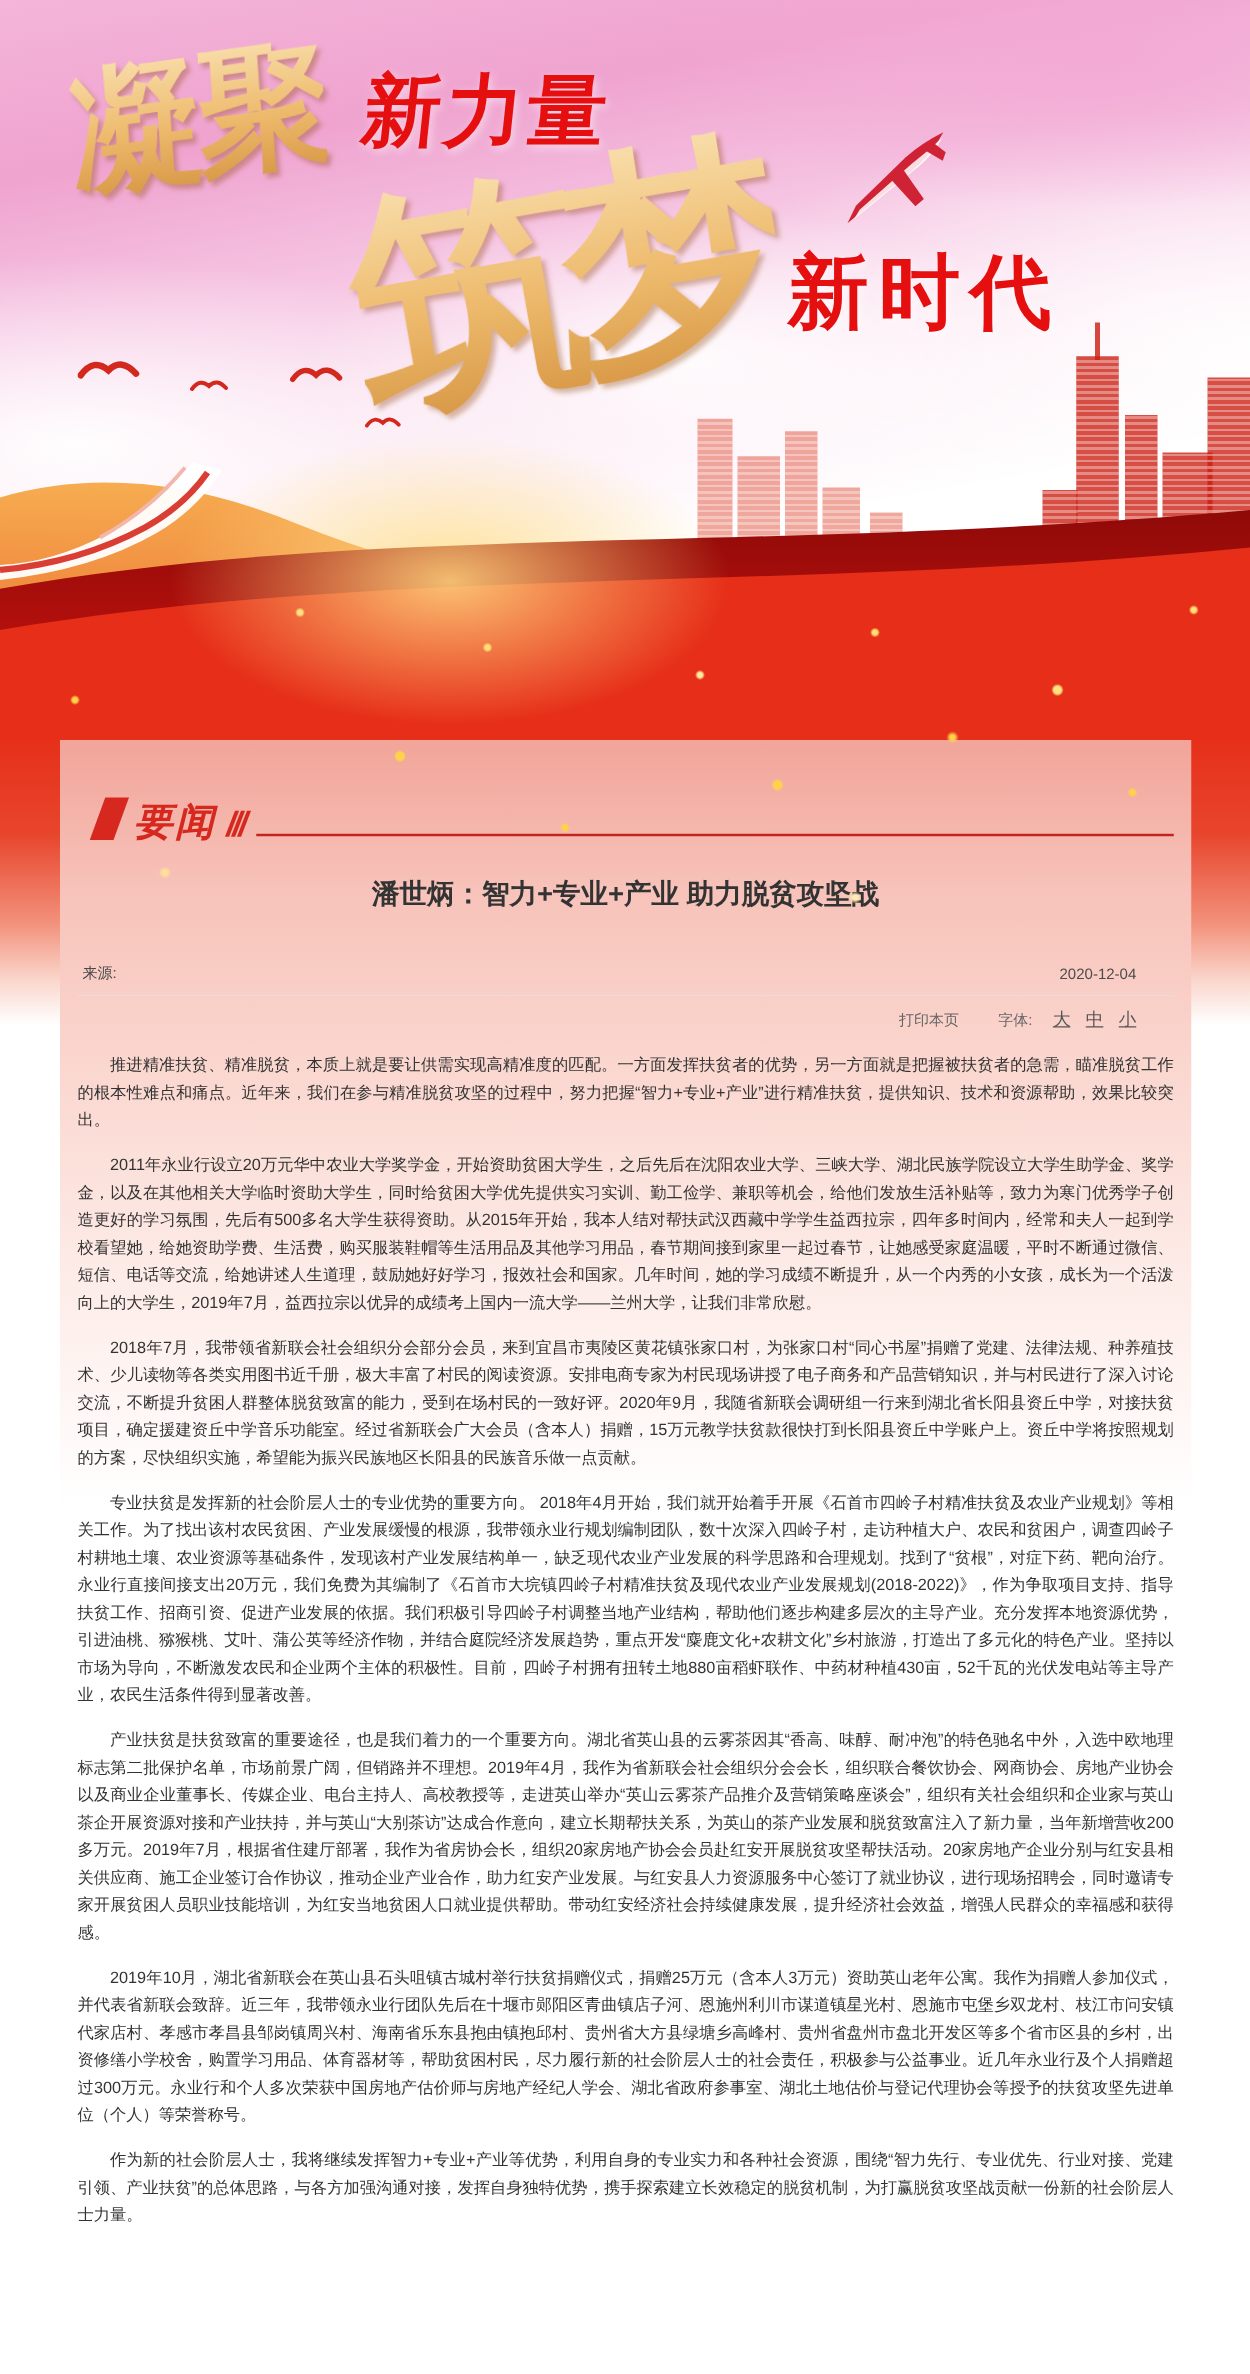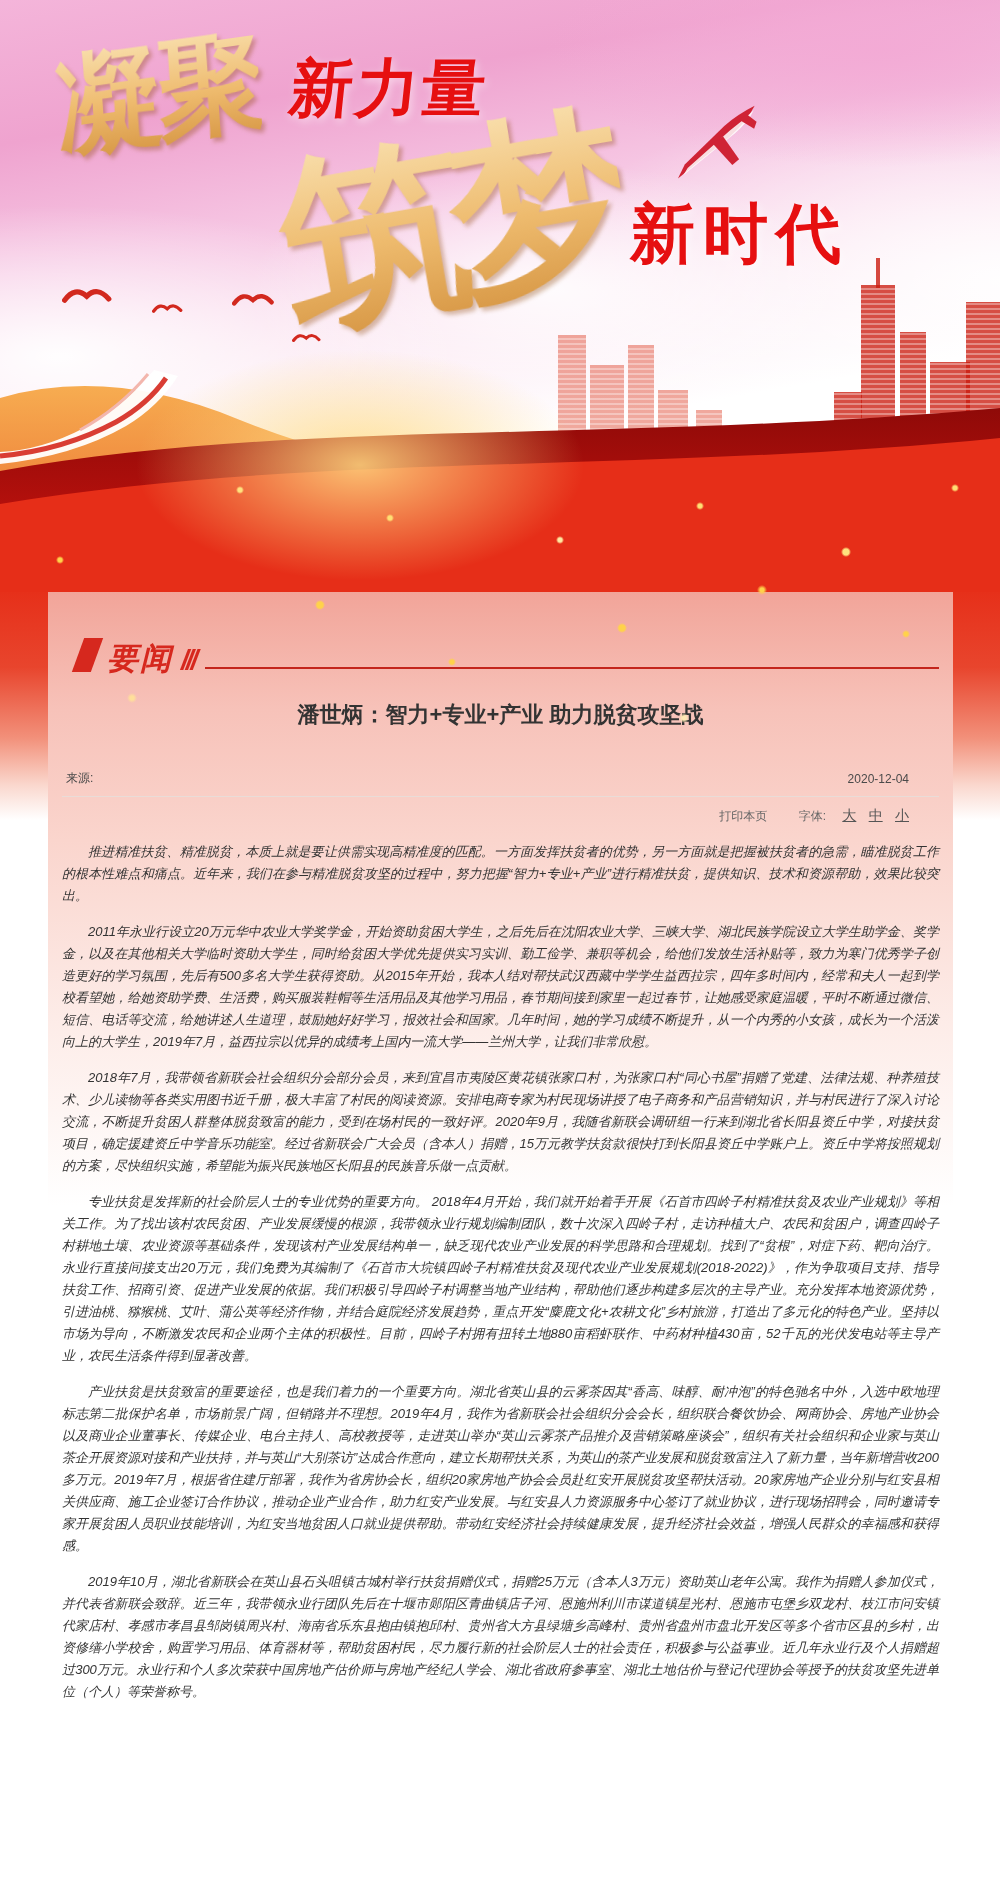--- a/index.html
+++ b/index.html
@@ -66,21 +66,21 @@
   .slashes{font-size:28px;line-height:1;font-style:italic;font-weight:bold;color:#d6281e;letter-spacing:-3px;margin:0 10px 0 8px;}
   .rule{flex:1;border-bottom:2px solid #c3251c;margin-bottom:5px;}
   .article-title{margin-top:26px;text-align:center;font-size:22px;font-weight:bold;color:#333;}
   .meta-row{display:flex;justify-content:space-between;align-items:center;margin-top:40px;padding:0 30px 0 4px;
     font-size:12px;color:#4a4a4a;}
   .divider{border-top:1px solid #e9dcd8;margin-top:9px;}
   .toolbar-row{margin-top:10px;padding-right:30px;text-align:right;font-size:12px;color:#666;}
   .print-link{color:#666;text-decoration:none;margin-right:28px;cursor:pointer;}
   .fs-label{margin-right:4px;}
   .fs-link{color:#555;text-decoration:underline;margin-left:9px;cursor:pointer;font-size:14px;}
-  .article-body{margin-top:16px;font-size:13px;color:#333;line-height:22px;text-align:justify;font-style:italic;}
+  .article-body{margin-top:16px;font-size:13px;color:#333;line-height:22px;text-align:justify;}
   .article-body p{margin:0 0 14px;text-indent:2em;}
 </style>
 </head>
 <body>
 
 <div class="stage">
 
   <div>
     <div class="sky"></div>
 
@@ -182,20 +182,21 @@
         <a class="fs-link">小</a>
       </div>
 
       <div class="article-body">
         <p>推进精准扶贫、精准脱贫，本质上就是要让供需实现高精准度的匹配。一方面发挥扶贫者的优势，另一方面就是把握被扶贫者的急需，瞄准脱贫工作的根本性难点和痛点。近年来，我们在参与精准脱贫攻坚的过程中，努力把握“智力+专业+产业”进行精准扶贫，提供知识、技术和资源帮助，效果比较突出。</p>
         <p>2011年永业行设立20万元华中农业大学奖学金，开始资助贫困大学生，之后先后在沈阳农业大学、三峡大学、湖北民族学院设立大学生助学金、奖学金，以及在其他相关大学临时资助大学生，同时给贫困大学优先提供实习实训、勤工俭学、兼职等机会，给他们发放生活补贴等，致力为寒门优秀学子创造更好的学习氛围，先后有500多名大学生获得资助。从2015年开始，我本人结对帮扶武汉西藏中学学生益西拉宗，四年多时间内，经常和夫人一起到学校看望她，给她资助学费、生活费，购买服装鞋帽等生活用品及其他学习用品，春节期间接到家里一起过春节，让她感受家庭温暖，平时不断通过微信、短信、电话等交流，给她讲述人生道理，鼓励她好好学习，报效社会和国家。几年时间，她的学习成绩不断提升，从一个内秀的小女孩，成长为一个活泼向上的大学生，2019年7月，益西拉宗以优异的成绩考上国内一流大学——兰州大学，让我们非常欣慰。</p>
         <p>2018年7月，我带领省新联会社会组织分会部分会员，来到宜昌市夷陵区黄花镇张家口村，为张家口村“同心书屋”捐赠了党建、法律法规、种养殖技术、少儿读物等各类实用图书近千册，极大丰富了村民的阅读资源。安排电商专家为村民现场讲授了电子商务和产品营销知识，并与村民进行了深入讨论交流，不断提升贫困人群整体脱贫致富的能力，受到在场村民的一致好评。2020年9月，我随省新联会调研组一行来到湖北省长阳县资丘中学，对接扶贫项目，确定援建资丘中学音乐功能室。经过省新联会广大会员（含本人）捐赠，15万元教学扶贫款很快打到长阳县资丘中学账户上。资丘中学将按照规划的方案，尽快组织实施，希望能为振兴民族地区长阳县的民族音乐做一点贡献。</p>
         <p>专业扶贫是发挥新的社会阶层人士的专业优势的重要方向。 2018年4月开始，我们就开始着手开展《石首市四岭子村精准扶贫及农业产业规划》等相关工作。为了找出该村农民贫困、产业发展缓慢的根源，我带领永业行规划编制团队，数十次深入四岭子村，走访种植大户、农民和贫困户，调查四岭子村耕地土壤、农业资源等基础条件，发现该村产业发展结构单一，缺乏现代农业产业发展的科学思路和合理规划。找到了“贫根”，对症下药、靶向治疗。永业行直接间接支出20万元，我们免费为其编制了《石首市大垸镇四岭子村精准扶贫及现代农业产业发展规划(2018-2022)》，作为争取项目支持、指导扶贫工作、招商引资、促进产业发展的依据。我们积极引导四岭子村调整当地产业结构，帮助他们逐步构建多层次的主导产业。充分发挥本地资源优势，引进油桃、猕猴桃、艾叶、蒲公英等经济作物，并结合庭院经济发展趋势，重点开发“麋鹿文化+农耕文化”乡村旅游，打造出了多元化的特色产业。坚持以市场为导向，不断激发农民和企业两个主体的积极性。目前，四岭子村拥有扭转土地880亩稻虾联作、中药材种植430亩，52千瓦的光伏发电站等主导产业，农民生活条件得到显著改善。</p>
         <p>产业扶贫是扶贫致富的重要途径，也是我们着力的一个重要方向。湖北省英山县的云雾茶因其“香高、味醇、耐冲泡”的特色驰名中外，入选中欧地理标志第二批保护名单，市场前景广阔，但销路并不理想。2019年4月，我作为省新联会社会组织分会会长，组织联合餐饮协会、网商协会、房地产业协会以及商业企业董事长、传媒企业、电台主持人、高校教授等，走进英山举办“英山云雾茶产品推介及营销策略座谈会”，组织有关社会组织和企业家与英山茶企开展资源对接和产业扶持，并与英山“大别茶访”达成合作意向，建立长期帮扶关系，为英山的茶产业发展和脱贫致富注入了新力量，当年新增营收200多万元。2019年7月，根据省住建厅部署，我作为省房协会长，组织20家房地产协会会员赴红安开展脱贫攻坚帮扶活动。20家房地产企业分别与红安县相关供应商、施工企业签订合作协议，推动企业产业合作，助力红安产业发展。与红安县人力资源服务中心签订了就业协议，进行现场招聘会，同时邀请专家开展贫困人员职业技能培训，为红安当地贫困人口就业提供帮助。带动红安经济社会持续健康发展，提升经济社会效益，增强人民群众的幸福感和获得感。</p>
         <p>2019年10月，湖北省新联会在英山县石头咀镇古城村举行扶贫捐赠仪式，捐赠25万元（含本人3万元）资助英山老年公寓。我作为捐赠人参加仪式，并代表省新联会致辞。近三年，我带领永业行团队先后在十堰市郧阳区青曲镇店子河、恩施州利川市谋道镇星光村、恩施市屯堡乡双龙村、枝江市问安镇代家店村、孝感市孝昌县邹岗镇周兴村、海南省乐东县抱由镇抱邱村、贵州省大方县绿塘乡高峰村、贵州省盘州市盘北开发区等多个省市区县的乡村，出资修缮小学校舍，购置学习用品、体育器材等，帮助贫困村民，尽力履行新的社会阶层人士的社会责任，积极参与公益事业。近几年永业行及个人捐赠超过300万元。永业行和个人多次荣获中国房地产估价师与房地产经纪人学会、湖北省政府参事室、湖北土地估价与登记代理协会等授予的扶贫攻坚先进单位（个人）等荣誉称号。</p>
+        <p>作为新的社会阶层人士，我将继续发挥智力+专业+产业等优势，利用自身的专业实力和各种社会资源，围绕“智力先行、专业优先、行业对接、党建引领、产业扶贫”的总体思路，与各方加强沟通对接，发挥自身独特优势，携手探索建立长效稳定的脱贫机制，为打赢脱贫攻坚战贡献一份新的社会阶层人士力量。</p>
       </div>
 
     </div>
   </div>
 
   <div class="sparkles"></div>
 
 </div>
 
 </body></html>

